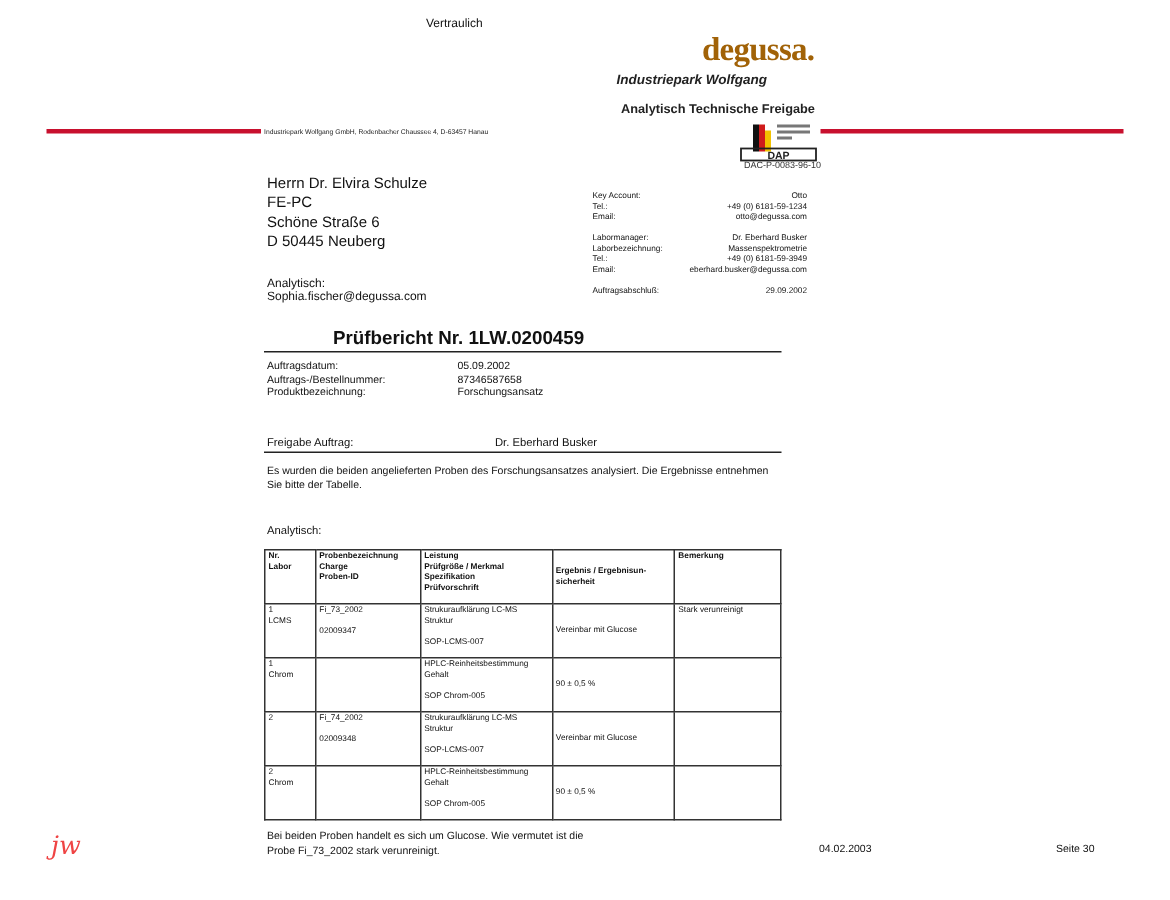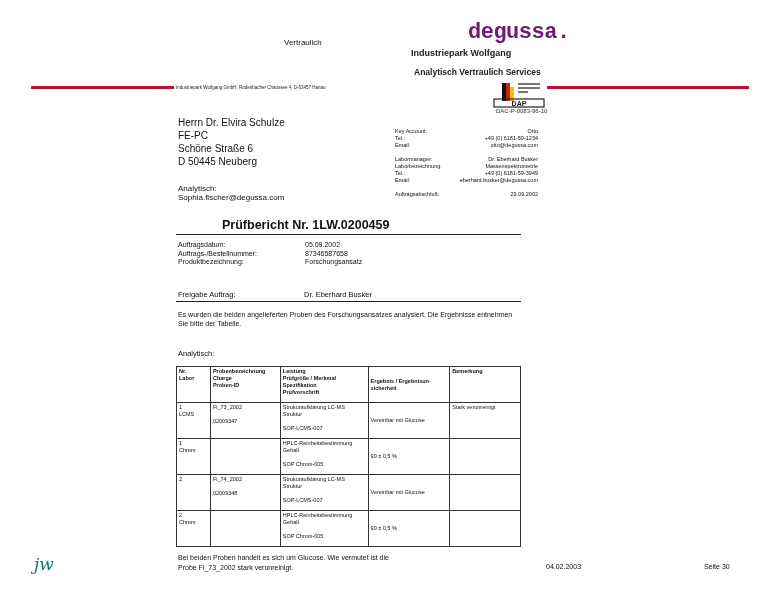--- a/index.html
+++ b/index.html
@@ -1,56 +1,56 @@
 <!DOCTYPE html>
 <html><head>
 <meta charset="utf-8">
 <style>
   html, body { margin:0; padding:0; background:#fff; }
   body { width:780px; height:600px; position:relative; overflow:hidden; font-family:"Liberation Sans", sans-serif; color:#111; }
   .abs { position:absolute; }
   .redline { position:absolute; height:3px; background:#c8102e; }
-  .confidential { left:284px; top:38px; font-size:8px; }
-  .logo { left:468px; top:20px; font-size:22px; font-weight:bold; letter-spacing:-0.5px; color:#701a75; font-family:Liberation Mono, monospace; }
-  .park { left:411px; top:48px; font-size:9px; font-weight:bold; color:#222; }
+  .confidential { left:284px; top:11px; font-size:8px; }
+  .logo { left:468px; top:20px; font-size:22px; font-weight:bold; letter-spacing:-0.5px; color:#a16207; font-family:Liberation Serif, serif; }
+  .park { left:411px; top:48px; font-size:9px; font-style:italic; font-weight:bold; color:#222; }
   .ats { left:414px; top:67px; font-size:8.5px; font-weight:bold; color:#222; }
   .sender { left:176px; top:85px; font-size:4.5px; color:#222; }
   .dac-logo { left:492px; top:81px; width:54px; height:28px; }
   .dac-text { left:496px; top:108px; font-size:6px; color:#333; }
   .addr { left:178px; top:116px; font-size:10px; line-height:13px; }
   .verteiler { left:178px; top:184px; font-size:8px; line-height:9px; }
   .contact { left:395px; top:128px; width:143px; font-size:5.5px; line-height:7px; }
   .contact .row { display:flex; justify-content:space-between; }
   .contact .gap { height:7px; }
   .title { left:178px; top:218px; font-size:12.5px; font-weight:bold;margin-left:44px; }
   .hr { position:absolute; left:176px; width:345px; height:1px; background:#222; }
   .meta { left:178px; top:241px; font-size:7px; line-height:8.5px; }
   .meta .row { display:flex; }
   .meta .k { width:127px; }
   .freigabe { left:178px; top:290px; font-size:7.5px; display:flex; }
-  .freigabe .k { width:126px; }
+  .freigabe .k { width:152px; }
   .intro { left:178px; top:310px; font-size:7px; line-height:9px; width:340px; }
   .ergeb-label { left:178px; top:349px; font-size:7.5px; }
   table.results { position:absolute; left:176px; top:366px; width:345px; border-collapse:collapse; font-size:5.5px; line-height:7px; }
   table.results td, table.results th { border:1px solid #333; vertical-align:top; text-align:left; padding:1px 2px; font-weight:normal; }
   table.results th { font-weight:bold; height:33px; }
   table.results td { height:33px; }
   table.results .mid { vertical-align:middle; }
   .conclusion { left:178px; top:553px; font-size:7px; line-height:10px; }
-  .jw { left:34px; top:554px; font-size:17px; font-style:italic; color:#0f766e; font-family:"DejaVu Serif", serif; }
+  .jw { left:34px; top:554px; font-size:17px; font-style:italic; color:#ef4444; font-family:"DejaVu Serif", serif; }
   .date { left:546px; top:563px; font-size:7px; }
   .page { left:704px; top:563px; font-size:7px; }
 </style>
 </head>
 <body>
 
 <div class="abs confidential">Vertraulich</div>
 <div class="abs logo">degussa.</div>
 <div class="abs park">Industriepark Wolfgang</div>
-<div class="abs ats">Analytisch Vertraulich Services</div>
+<div class="abs ats">Analytisch Technische Freigabe</div>
 
 <div class="redline" style="left:31px;top:86px;width:143px;"></div>
 <div class="abs sender">Industriepark Wolfgang GmbH, Rodenbacher Chaussee 4, D-63457 Hanau</div>
 <div class="redline" style="left:547px;top:86px;width:202px;"></div>
 
 <svg class="abs dac-logo" viewBox="0 0 54 28">
   <rect x="10" y="2" width="4" height="18" fill="#111"></rect>
   <rect x="14" y="2" width="4" height="18" fill="#d01c1c"></rect>
   <rect x="18" y="6" width="4" height="14" fill="#f2c200"></rect>
   <rect x="26" y="2" width="22" height="2" fill="#777"></rect>

